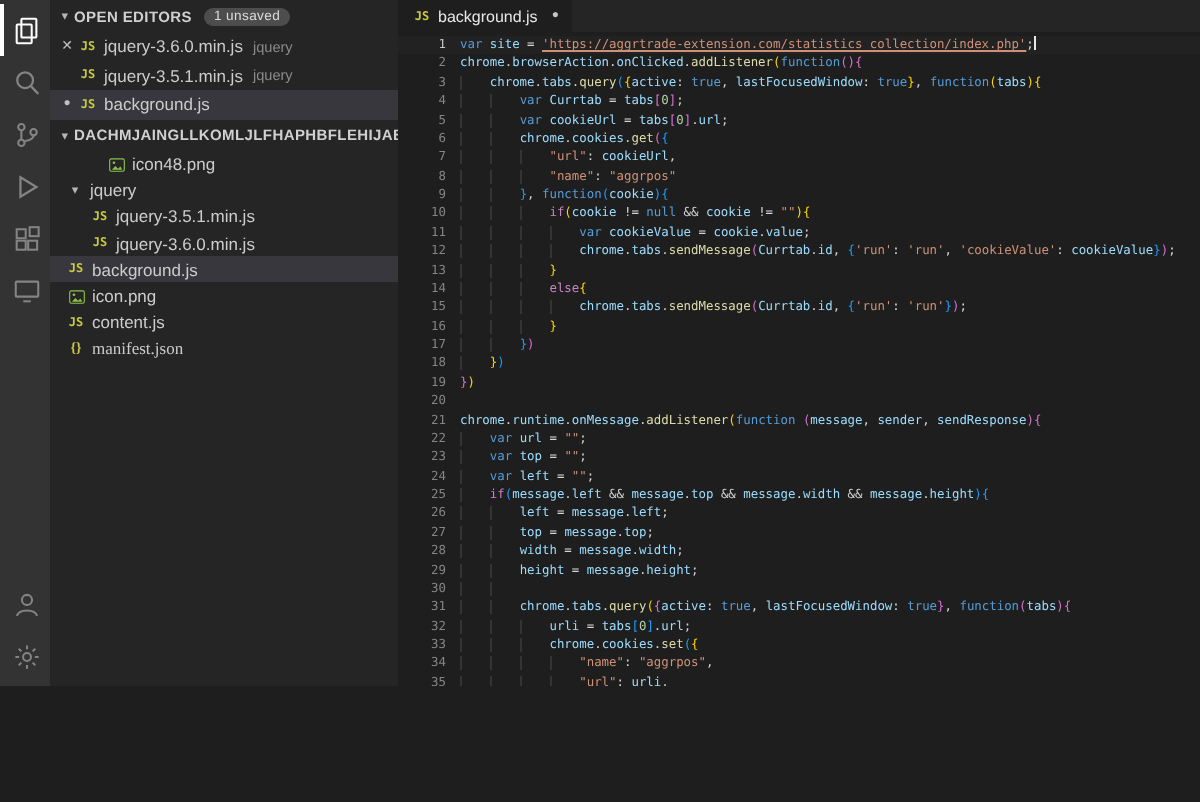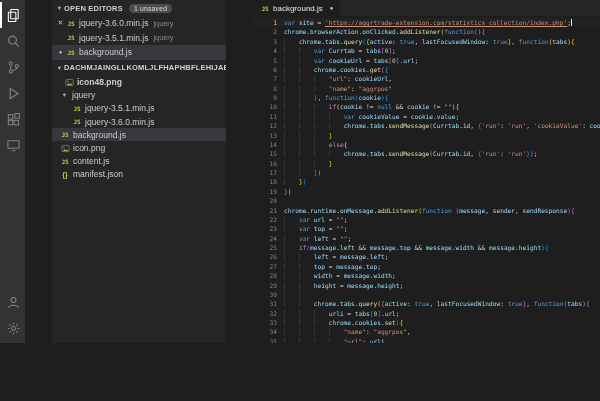--- a/index.html
+++ b/index.html
@@ -1,16 +1,16 @@
 <!DOCTYPE html>
 <html><head>
 <meta charset="utf-8">
 <style>
   html,body{margin:0;padding:0;background:#1e1e1e;overflow:hidden;}
-  .app{width:600px;height:343px;display:flex;font-family:"Liberation Sans",sans-serif;gap:27px;}
+  .app{width:600px;height:343px;display:flex;font-family:"Liberation Sans",sans-serif;}
 
   
   .activity-bar{width:25px;background:#333333;display:flex;flex-direction:column;align-items:stretch;flex-shrink:0;padding-top:2px;box-sizing:border-box;}
   .ab-group{display:flex;flex-direction:column;}
   .ab-bottom{margin-top:auto;padding-bottom:2px;}
   .ab-item{height:26px;display:flex;align-items:center;justify-content:center;color:#848484;border-left:2px solid transparent;box-sizing:border-box;cursor:pointer;}
   .ab-item.active{color:#ffffff;border-left-color:#ffffff;}
   .ab-item svg{width:15px;height:15px;}
 
   
@@ -136,21 +136,21 @@
           <span class="oe-action dot">●</span>
           <span class="js-badge">JS</span>
           <span class="file-label">background.js</span>
         </div>
       </div>
     <div class="section-header">
       <span class="chev">▾</span>
       <span>DACHMJAINGLLKOMLJLFHAPHBFLEHIJAB</span>
     </div>
     <div id="file-tree">
-        <div class="tree-row" style="padding-left: 12px; font-weight: bold;">
+        <div class="tree-row" style="padding-left: 28px;">
           <span class="img-icon"><svg viewBox="0 0 16 16">
               <rect x="1.5" y="2.5" width="13" height="11" rx="1.5" fill="none" stroke="#8dc149"></rect>
               <circle cx="5.3" cy="6" r="1.2" fill="#8dc149"></circle>
               <path d="M3.5 12.3l3-3.5 2.5 2.5 2-2 1.7 3z" fill="#8dc149"></path>
             </svg></span>
           <span class="file-label">icon48.png</span>
         </div>
         <div class="tree-row" style="padding-left: 8px;">
           <span class="chev">▾</span>
           <span class="file-label">jquery</span>
@@ -172,21 +172,21 @@
               <rect x="1.5" y="2.5" width="13" height="11" rx="1.5" fill="none" stroke="#8dc149"></rect>
               <circle cx="5.3" cy="6" r="1.2" fill="#8dc149"></circle>
               <path d="M3.5 12.3l3-3.5 2.5 2.5 2-2 1.7 3z" fill="#8dc149"></path>
             </svg></span>
           <span class="file-label">icon.png</span>
         </div>
         <div class="tree-row" style="padding-left: 8px;">
           <span class="js-badge">JS</span>
           <span class="file-label">content.js</span>
         </div>
-        <div class="tree-row" style="padding-left: 8px;">
+        <div class="tree-row" style="padding-left: 8px; font-family: Liberation Serif, serif;">
           <span class="json-badge">{}</span>
           <span class="file-label">manifest.json</span>
         </div>
       </div>
   </div>
 
   <div class="editor">
     <div class="tab-bar">
       <div class="tab">
         <span class="js-badge">JS</span>

